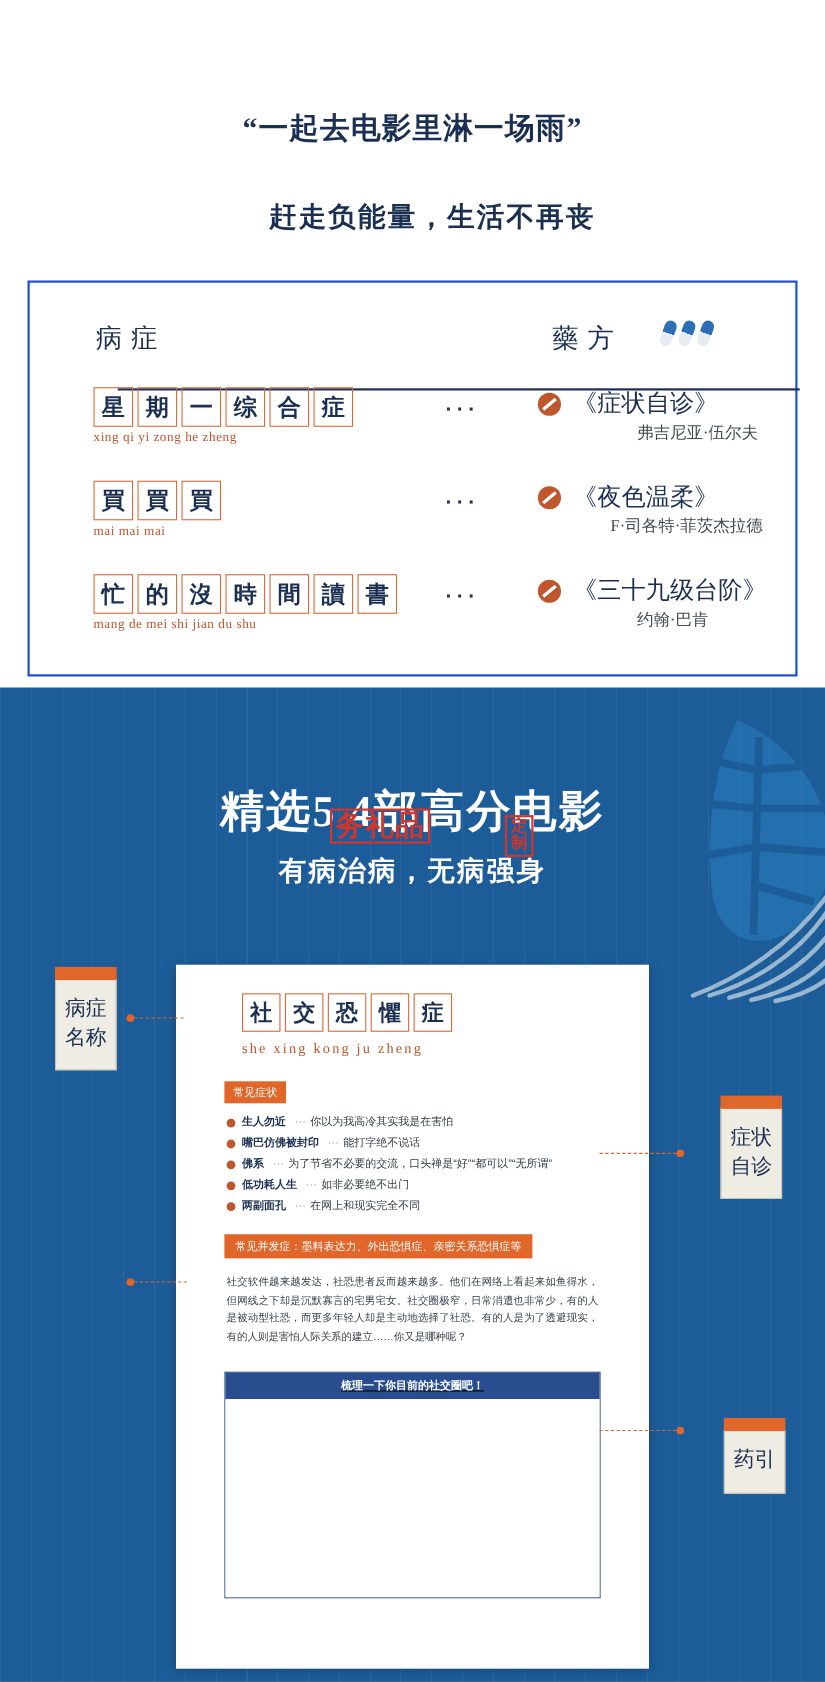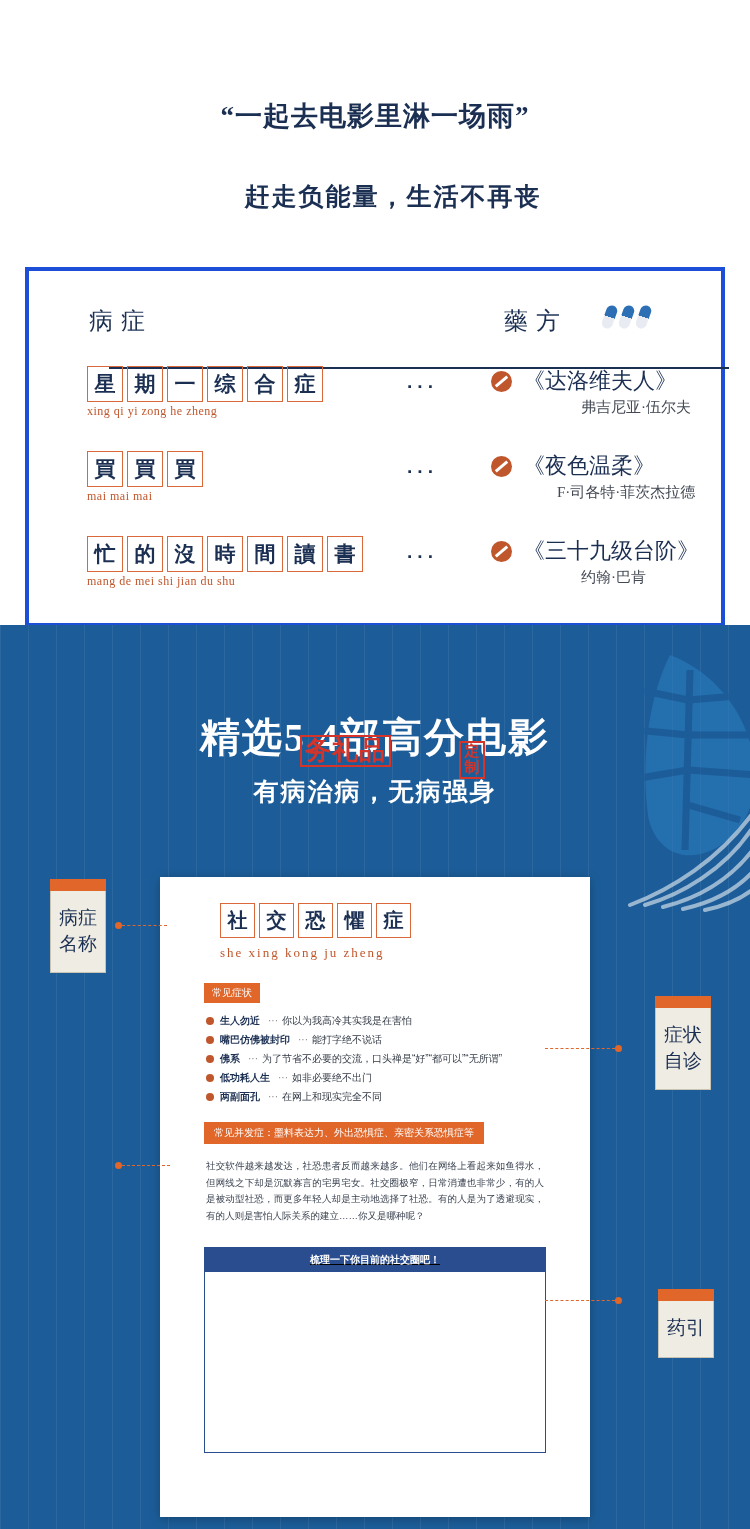--- a/index.html
+++ b/index.html
@@ -46,24 +46,23 @@
     padding-left: 36px;
   }
 
   
   .rx-card {
     position: absolute;
     left: 25px;
     top: 255px;
     width: 700px;
     height: 360px;
-    border: 4px solid #1d4ed8;
+    border: 2px solid #1d4ed8;
     background: #ffffff;
     box-sizing: border-box;
-    margin-top: 12px;
   }
 
   .rx-head {
     position: relative;
     height: 60px;
     margin: 28px 40px 0 40px;
   }
   .rx-head-left {
     position: absolute;
     left: 20px;
@@ -449,21 +448,21 @@
           <span class="box">星</span>
           <span class="box">期</span>
           <span class="box">一</span>
           <span class="box">综</span>
           <span class="box">合</span>
           <span class="box">症</span>
         </div>
         <div class="pinyin">xing qi yi zong he zheng</div>
         <div class="dots">···</div>
         <div class="rx-icon"></div>
-        <div class="rx-title">《达洛维夫人》</div>
+        <div class="rx-title">《症状自诊》</div>
         <div class="rx-author" style="left:552px">弗吉尼亚·伍尔夫</div>
       </div>
 
       <div class="rx-row">
         <div class="boxes">
           <span class="box">買</span>
           <span class="box">買</span>
           <span class="box">買</span>
         </div>
         <div class="pinyin">mai mai mai</div>

